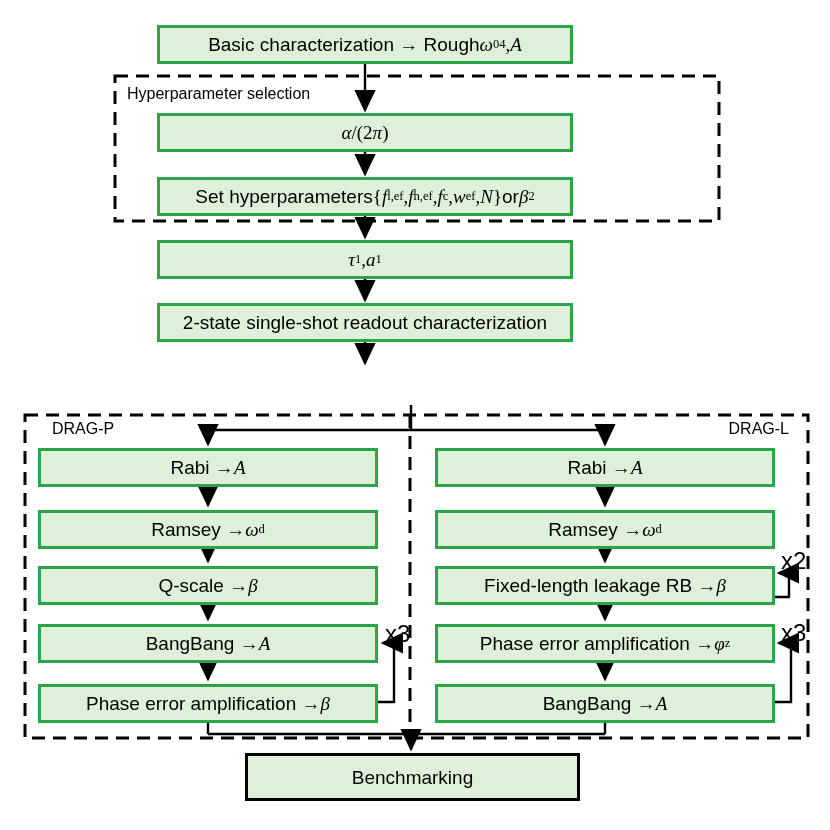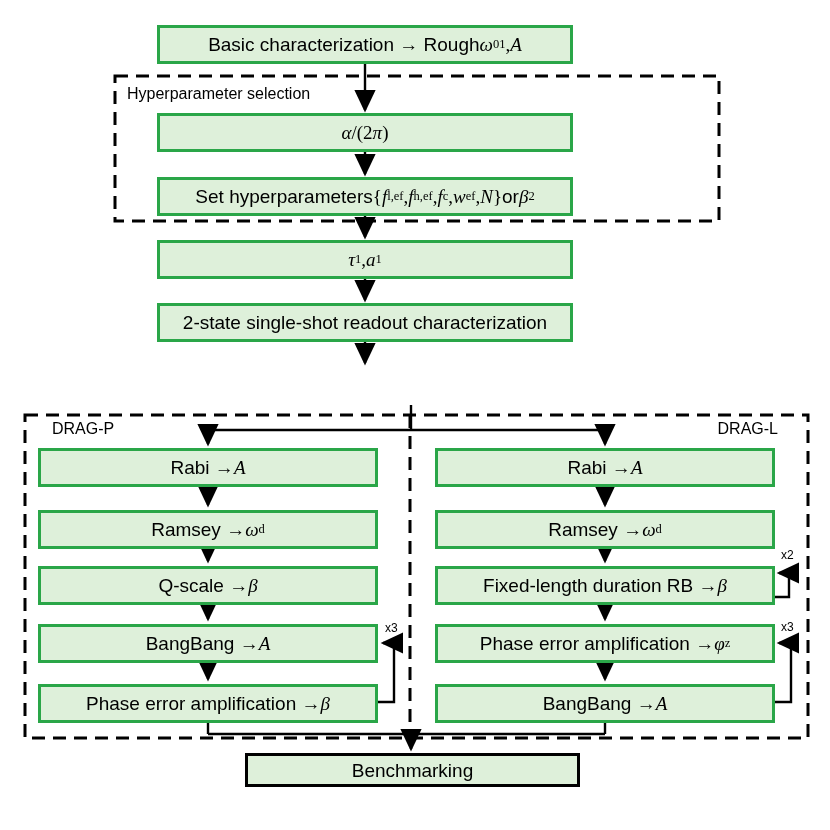--- a/index.html
+++ b/index.html
@@ -16,26 +16,26 @@
     position:absolute; box-sizing:border-box;
     border:3px solid var(--box_border_green,#2AA648);
     background:var(--box_fill_green,#DEF0DA);
     display:flex; align-items:center; justify-content:center;
     font-size:19px; line-height:1; white-space:nowrap; padding:0 4px;
   }
   .mainbox { left:157px; width:416px; height:39px; }
   .lcol    { left:38px;  width:340px; height:39px; }
   .rcol    { left:435px; width:340px; height:39px; }
   .finalbox{
-    left:245px; top:753px; width:335px; height:34px;
+    left:245px; top:753px; width:335px; height:48px;
     border:3px solid var(--benchmark_border,#000);
     justify-content:center;
   }
   .lbl { position:absolute; font-size:16px; line-height:1.1; white-space:nowrap; }
-  .rep { position:absolute; font-size:12px; line-height:1; white-space:nowrap; }
+  .rep { position:absolute; font-size:24px; line-height:1; white-space:nowrap; }
 
   
   .rt-t { font-family:"Liberation Sans","DejaVu Sans",sans-serif; }
   .rt-i { font-family:"Liberation Serif","DejaVu Serif",serif; font-style:italic; }
   .rt-m { font-family:"Liberation Serif","DejaVu Serif",serif; }
   .rt-s { font-family:"Liberation Serif","DejaVu Serif",serif; font-size:66%;
           vertical-align:-0.28em; letter-spacing:0; }
 </style>
 </head>
 <body>
@@ -80,21 +80,21 @@
 
     <path class="flow" d="M208,723 V734"></path>
     <path class="flow" d="M605,723 V734"></path>
     <path class="flow" d="M208,734 H605"></path>
     <path class="flow" d="M411,734 V749" marker-end="url(#ah)"></path>
   </svg>
 
   <div class="gbox mainbox" style="top:25px">
       <span class="rt-t">Basic characterization → Rough </span>
       <span class="rt-i">ω</span>
-      <span class="rt-s">01</span>
+      <span class="rt-s">04</span>
       <span class="rt-m">, </span>
       <span class="rt-i">A</span>
     </div>
   <div class="gbox mainbox" style="top:113px">
       <span class="rt-i">α</span>
       <span class="rt-m">/(2</span>
       <span class="rt-i">π</span>
       <span class="rt-m">)</span>
     </div>
   <div class="gbox mainbox" style="top:177px">
@@ -124,21 +124,21 @@
       <span class="rt-m">, </span>
       <span class="rt-i">a</span>
       <span class="rt-s">1</span>
     </div>
   <div class="gbox mainbox" style="top:303px">
       <span class="rt-t">2-state single-shot readout characterization</span>
     </div>
 
   <div class="lbl" style="left:127px;top:85px">Hyperparameter selection</div>
   <div class="lbl" style="left:52px;top:420px">DRAG-P</div>
-  <div class="lbl" style="right:52px;top:420px">DRAG-L</div>
+  <div class="lbl" style="right:41px;top:420px">DRAG-L</div>
 
   <div class="gbox lcol" style="top:448px">
       <span class="rt-t">Rabi → </span>
       <span class="rt-i">A</span>
     </div>
   <div class="gbox lcol" style="top:510px">
       <span class="rt-t">Ramsey → </span>
       <span class="rt-i">ω</span>
       <span class="rt-s">d</span>
     </div>
@@ -158,21 +158,21 @@
   <div class="gbox rcol" style="top:448px">
       <span class="rt-t">Rabi → </span>
       <span class="rt-i">A</span>
     </div>
   <div class="gbox rcol" style="top:510px">
       <span class="rt-t">Ramsey → </span>
       <span class="rt-i">ω</span>
       <span class="rt-s">d</span>
     </div>
   <div class="gbox rcol" style="top:566px">
-      <span class="rt-t">Fixed-length duration RB → </span>
+      <span class="rt-t">Fixed-length leakage RB → </span>
       <span class="rt-i">β</span>
     </div>
   <div class="gbox rcol" style="top:624px">
       <span class="rt-t">Phase error amplification → </span>
       <span class="rt-i">φ</span>
       <span class="rt-s">z</span>
     </div>
   <div class="gbox rcol" style="top:684px">
       <span class="rt-t">BangBang → </span>
       <span class="rt-i">A</span>

